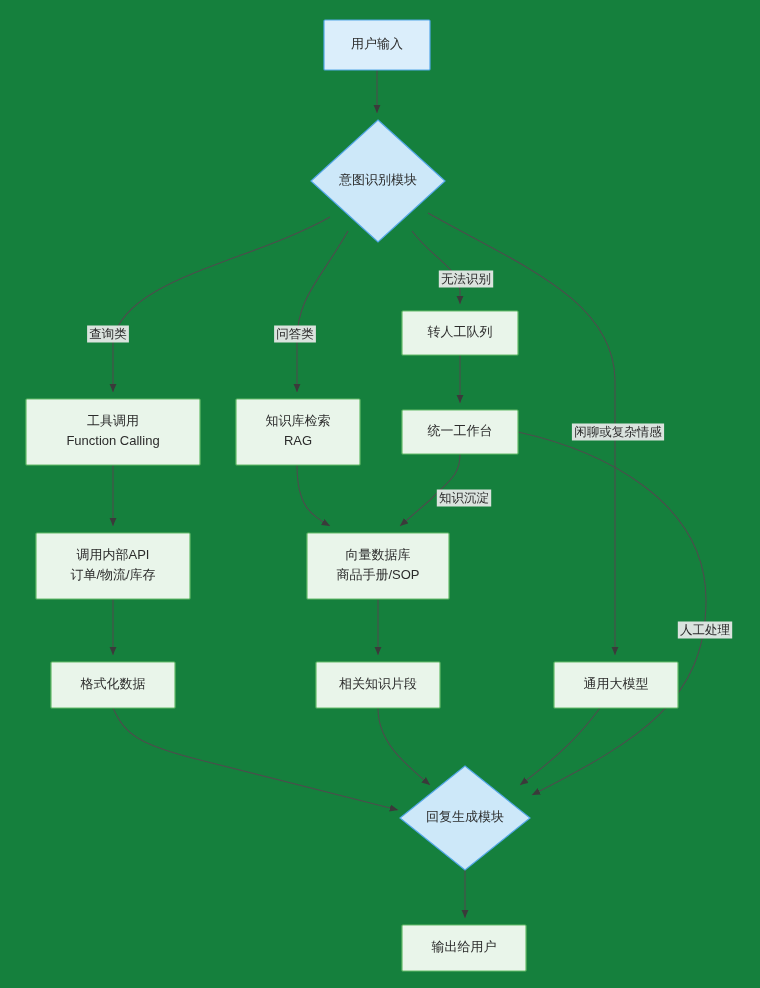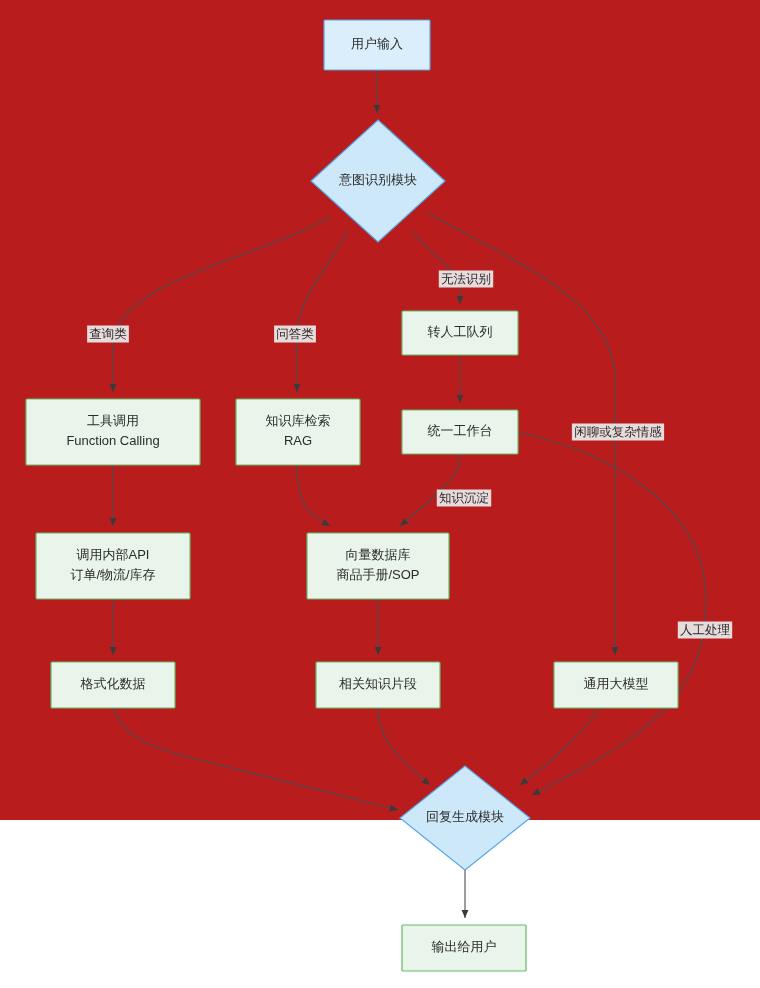--- a/index.html
+++ b/index.html
@@ -10,22 +10,22 @@
   }
   body {
     width: 760px;
     height: 988px;
     font-family: "Liberation Sans", "DejaVu Sans", sans-serif;
     overflow: hidden;
   }
   #diagram-root {
     position: relative;
     width: 760px;
-    height: 820px;
-    background: #b91c1c;
+    height: 988px;
+    background: #15803d;
   }
   svg#flow-svg {
     position: absolute;
     left: 0;
     top: 0;
     width: 760px;
     height: 988px;
   }
   .node-rect {
     fill: #e9f5ea;

